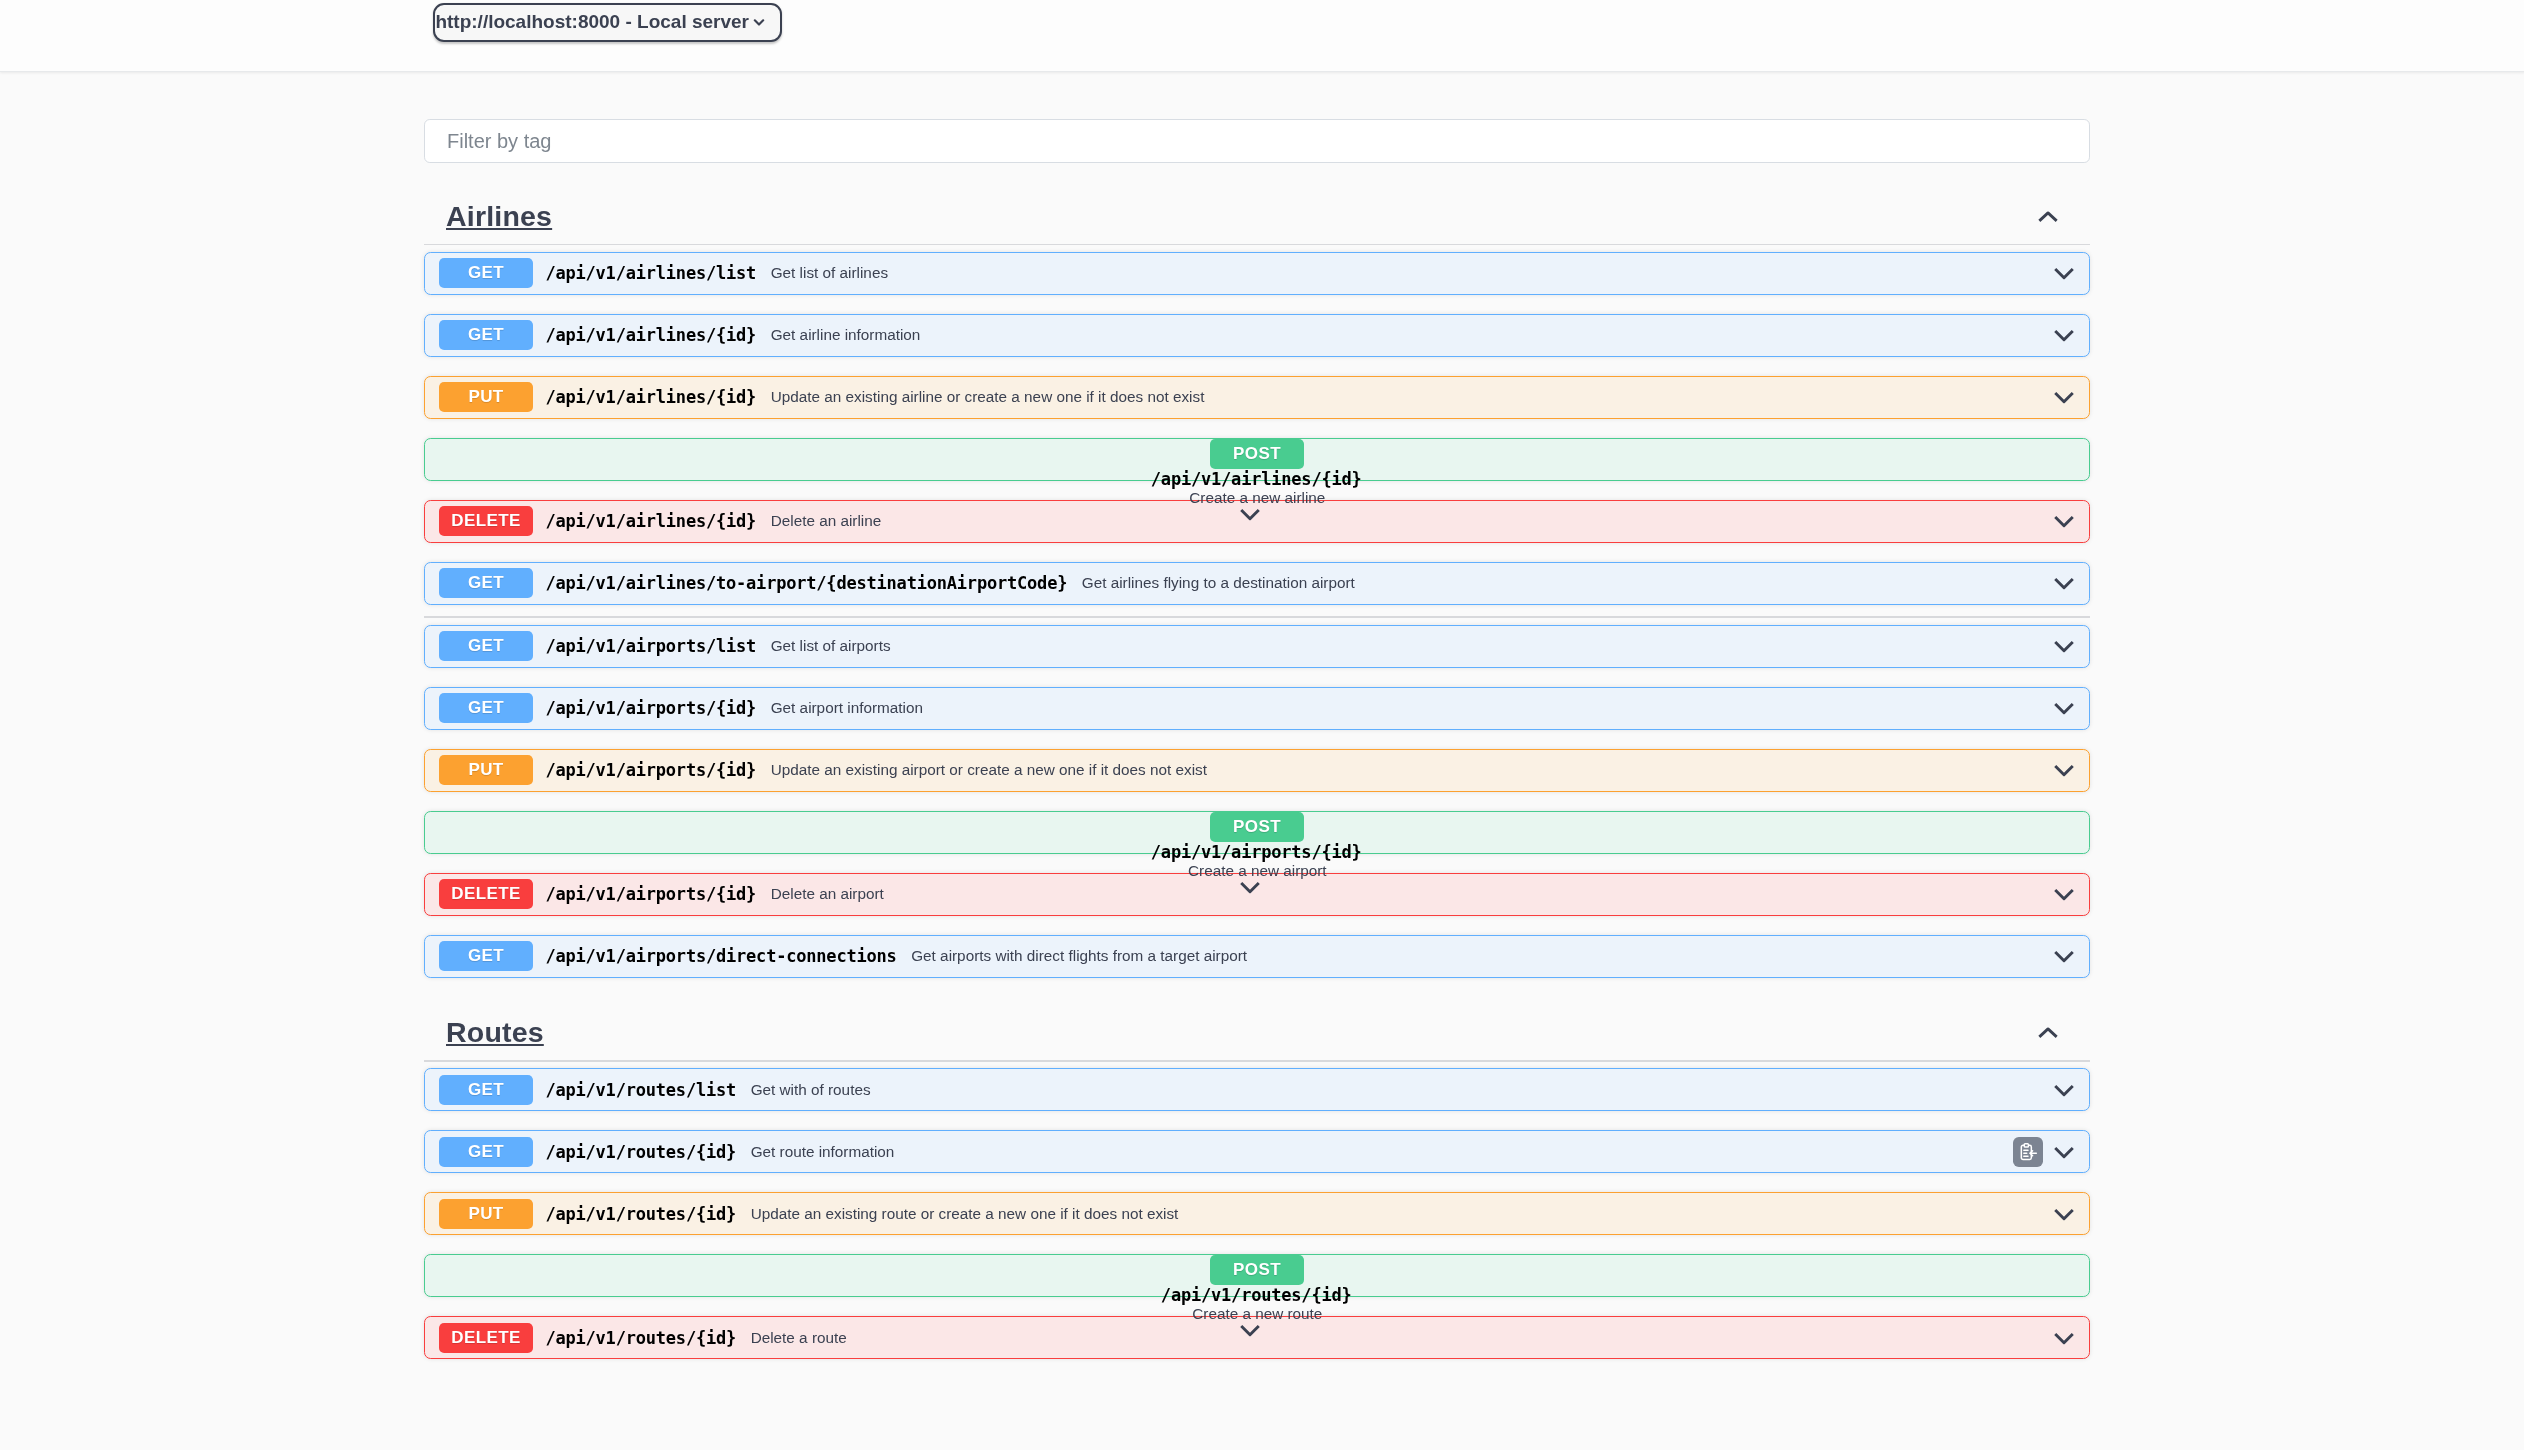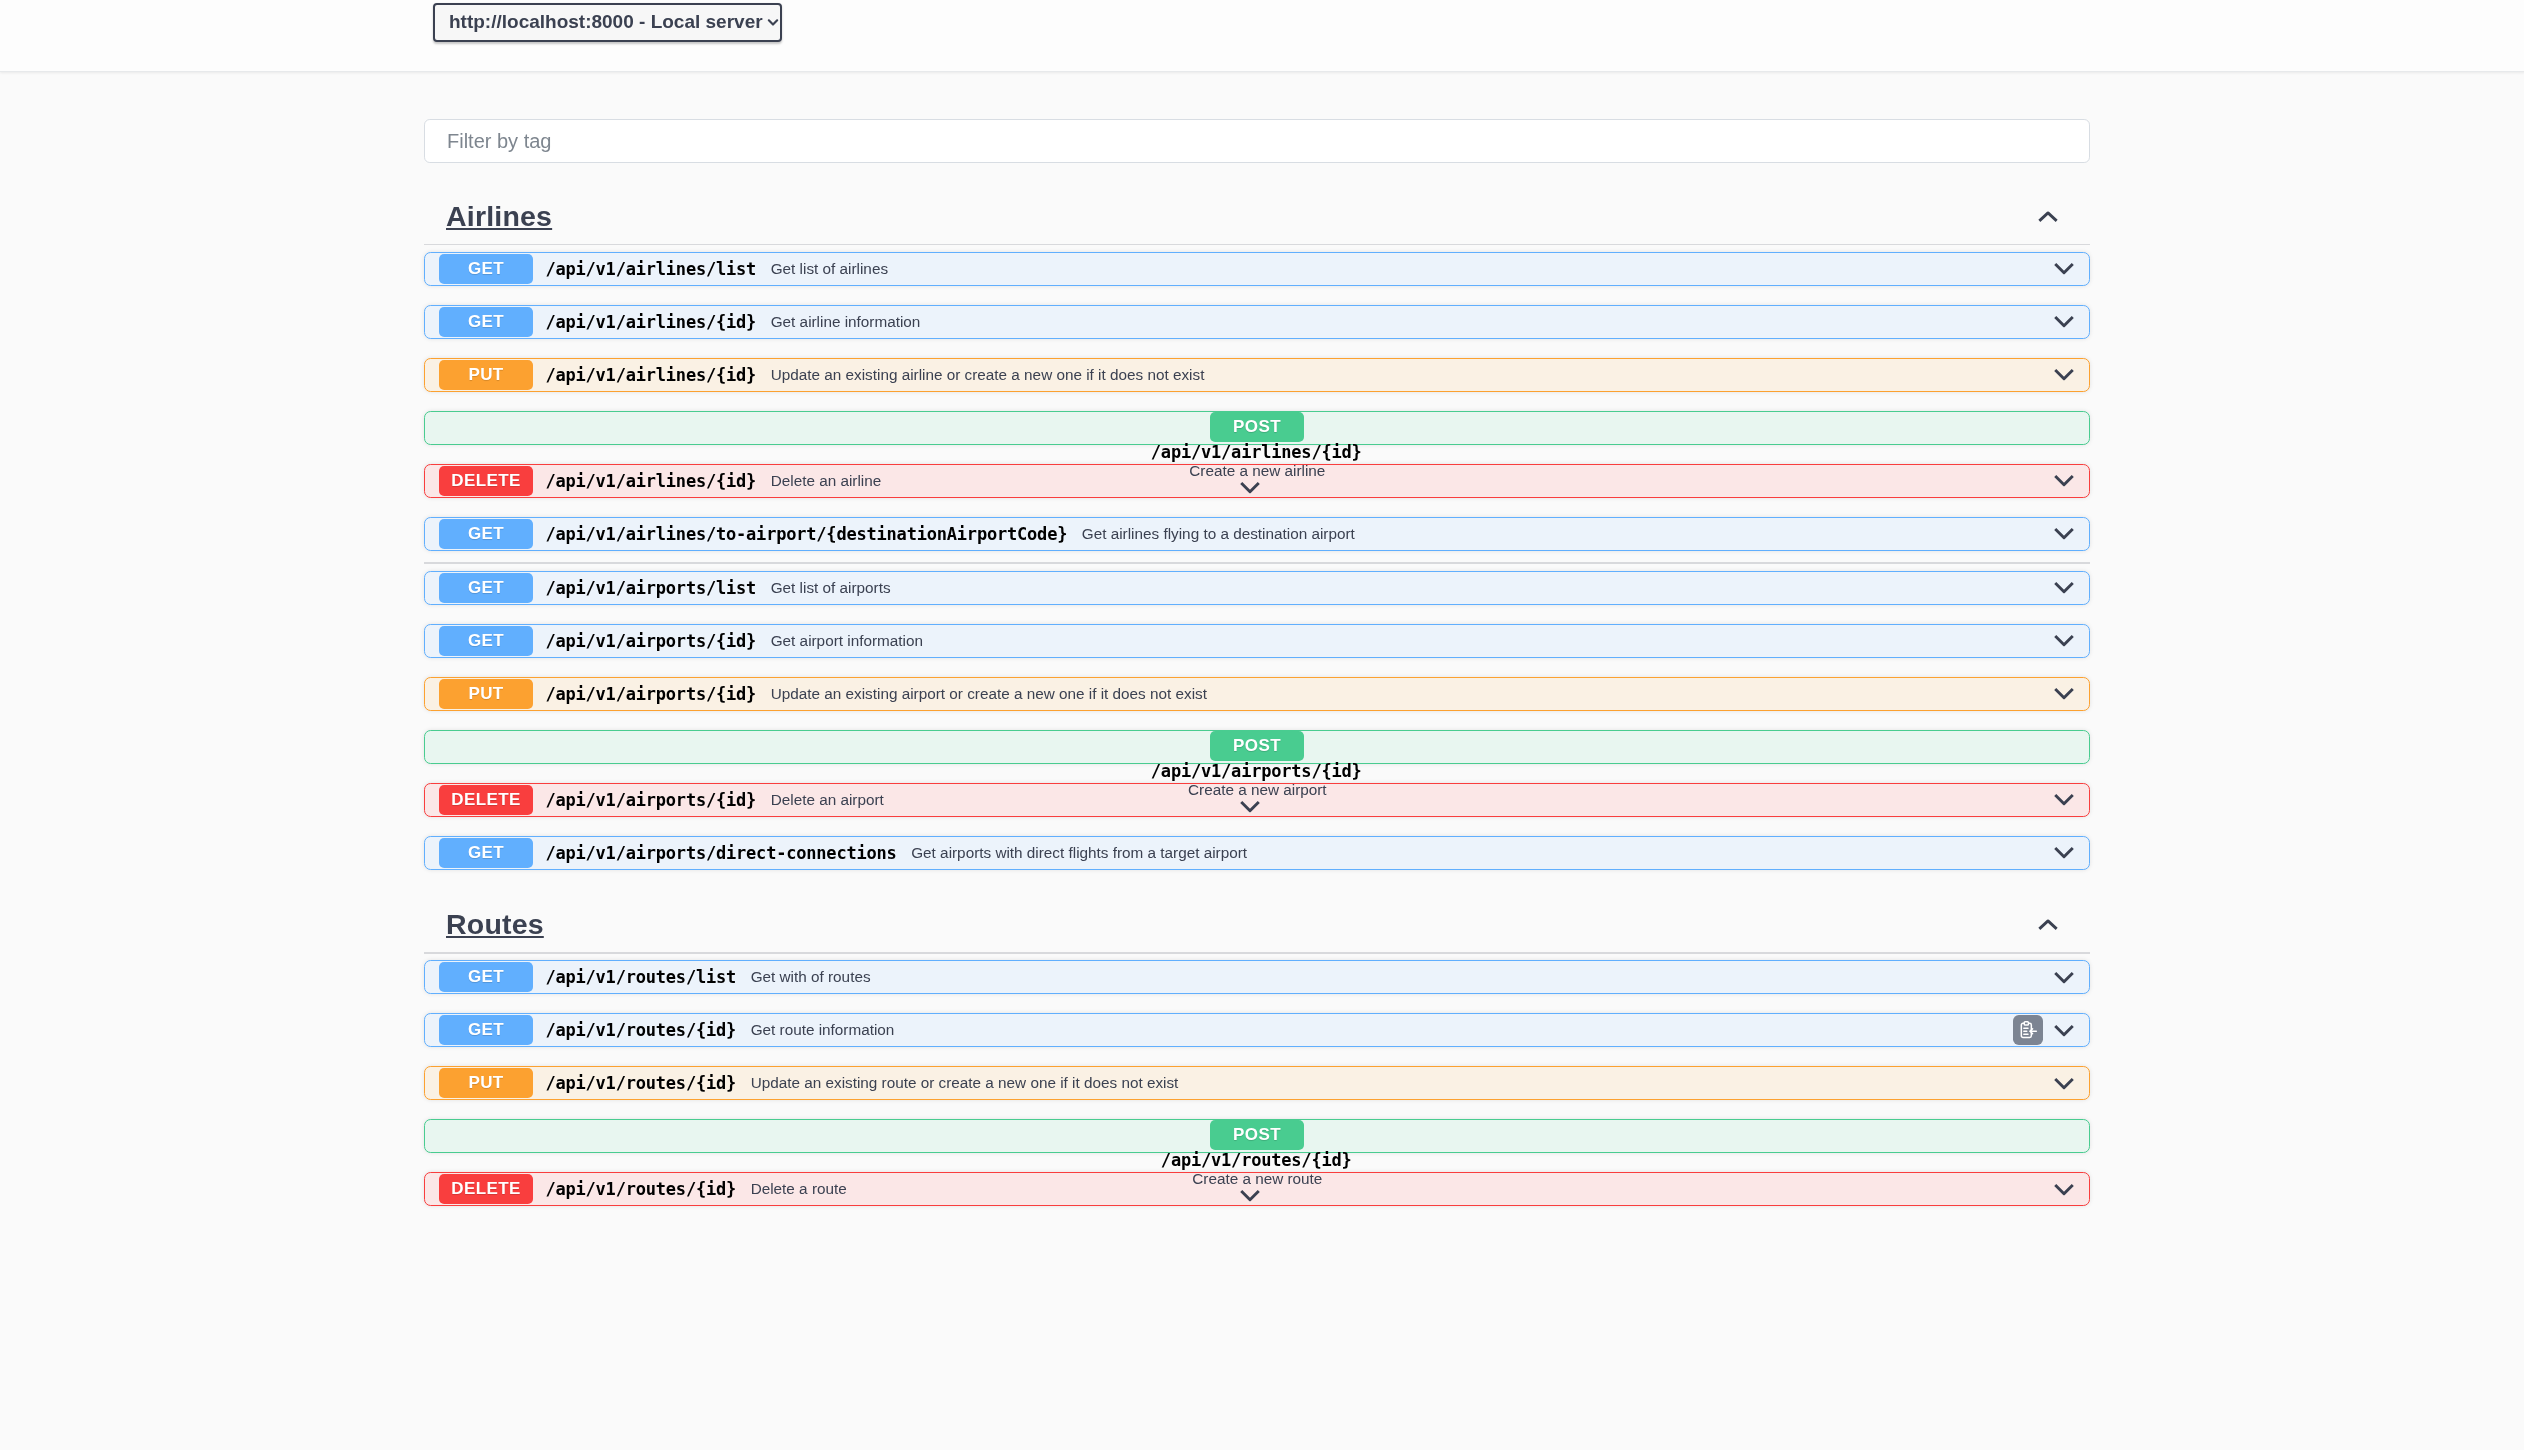--- a/index.html
+++ b/index.html
@@ -18,25 +18,25 @@
     box-shadow: 0 1.5px 2.2px rgba(0,0,0,.06);
   }
   .server-select {
     position: relative;
     top: 2.9px;
     margin-left: 433px;
     width: 349px;
     height: 39px;
     background: #f7f7f7;
     border: 2.2px solid #3b4151;
-    border-radius: 4px;
+    border-radius: 11px;
     display: flex;
     align-items: center;
-    justify-content: flex-start;
-    padding: 0 22px 0 14px;
+    justify-content: flex-end;
+    padding: 0 11px 0 14px;
     box-shadow: 0 1.5px 2.2px rgba(0,0,0,.22);
     cursor: pointer;
   }
   .server-select .label {
     font-size: 19px;
     font-weight: bold;
     color: #3b4151;
     white-space: nowrap;
   }
 
@@ -78,21 +78,21 @@
     letter-spacing: 0.2px;
   }
   .tag-divider {
     margin-top: 11.7px;
     height: 1.5px;
     background: rgba(59,65,81,.18);
   }
 
   
   .opblock {
-    height: 34px;
+    height: 43px;
     border-radius: 6.6px;
     border: 1.5px solid;
     display: flex;
     align-items: center;
     padding-right: 14px;
     box-shadow: 0 0 4.4px rgba(0,0,0,.10);
     cursor: pointer;
   }
   .opblock + .opblock { margin-top: 19px; }
   .tag-divider + .opblock { margin-top: 6.6px; }

